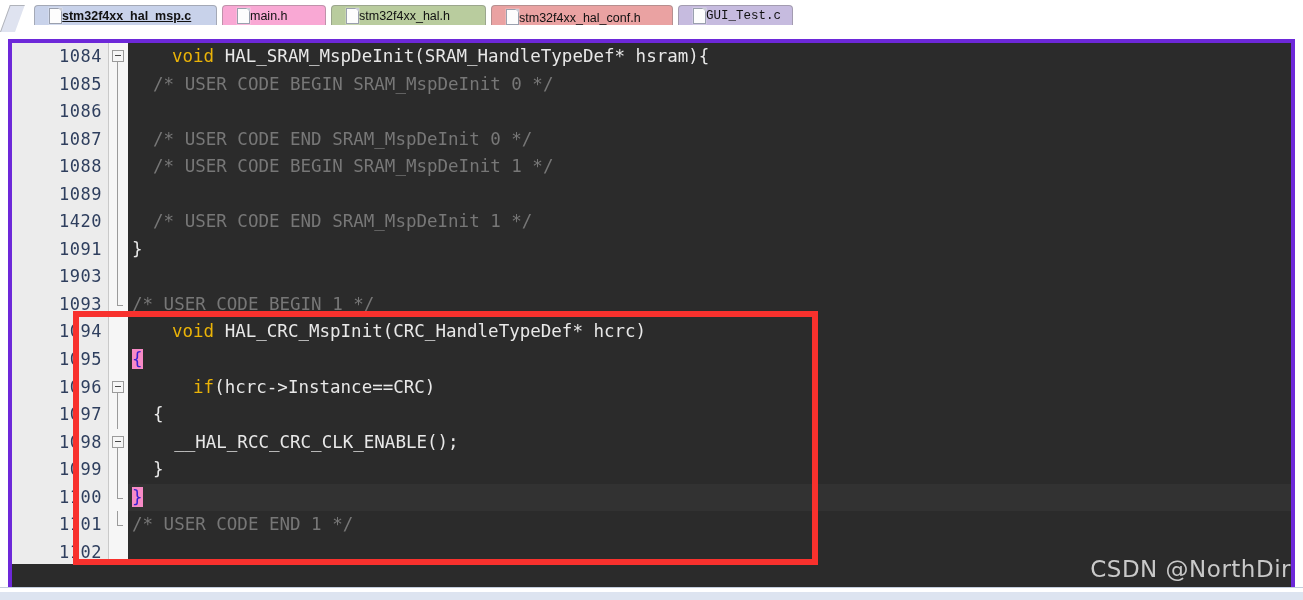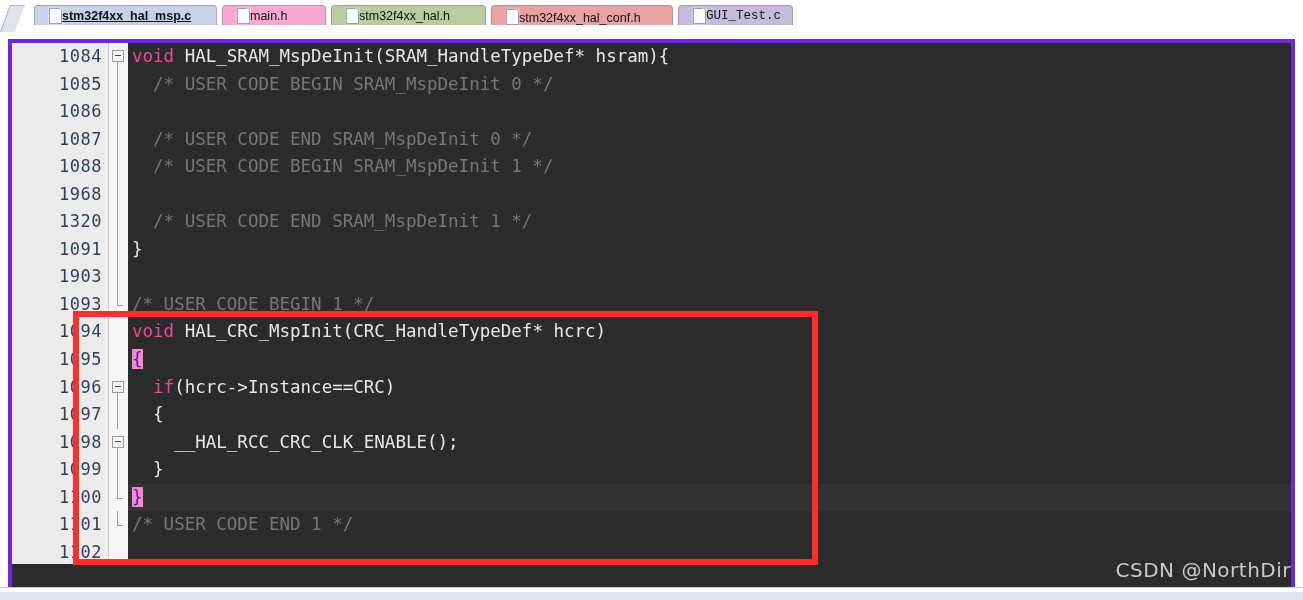--- a/index.html
+++ b/index.html
@@ -159,21 +159,21 @@
     height: 27.55px;
     line-height: 27.55px;
     white-space: pre;
     font-family: "DejaVu Sans Mono", monospace;
     font-size: 17.5px;
     color: #e8e8e8;
     padding-left: 4px;
     box-sizing: border-box;
   }
   .cline.current { background: #323232; }
-  .kw   { color: #ec4899; }
+  .kw   { color: #eab308; margin-left: 40px; }
   .cmt  { color: #777777; }
   .id   { color: #e8e8e8; }
   .brace-hl {
     background: #f78ac6;
     color: #3b1fd0;
   }
 
   
   #hscroll {
     position: absolute;
@@ -219,21 +219,21 @@
     box-sizing: border-box;
     pointer-events: none;
     z-index: 20;
   }
 
   
   #watermark {
     position: absolute;
     right: 12px; bottom: 18px;
     font-family: "DejaVu Sans", sans-serif;
-    font-size: 20px;
+    font-size: 23px;
     color: #c9c9c9;
     letter-spacing: 0.5px;
     z-index: 30;
   }
 
   
   #bottom-edge {
     position: absolute;
     left: 0; bottom: 0;
     width: 1303px; height: 12px;
@@ -279,22 +279,22 @@
 
 <div id="editor-frame">
 
   <div id="editor-inner">
     <div id="gutter">
         <div class="gline">1084</div>
         <div class="gline">1085</div>
         <div class="gline">1086</div>
         <div class="gline">1087</div>
         <div class="gline">1088</div>
-        <div class="gline">1968</div>
-        <div class="gline">1320</div>
+        <div class="gline">1089</div>
+        <div class="gline">1420</div>
         <div class="gline">1091</div>
         <div class="gline">1903</div>
         <div class="gline">1093</div>
         <div class="gline">1094</div>
         <div class="gline">1095</div>
         <div class="gline">1096</div>
         <div class="gline">1097</div>
         <div class="gline">1098</div>
         <div class="gline">1099</div>
         <div class="gline">1100</div>

